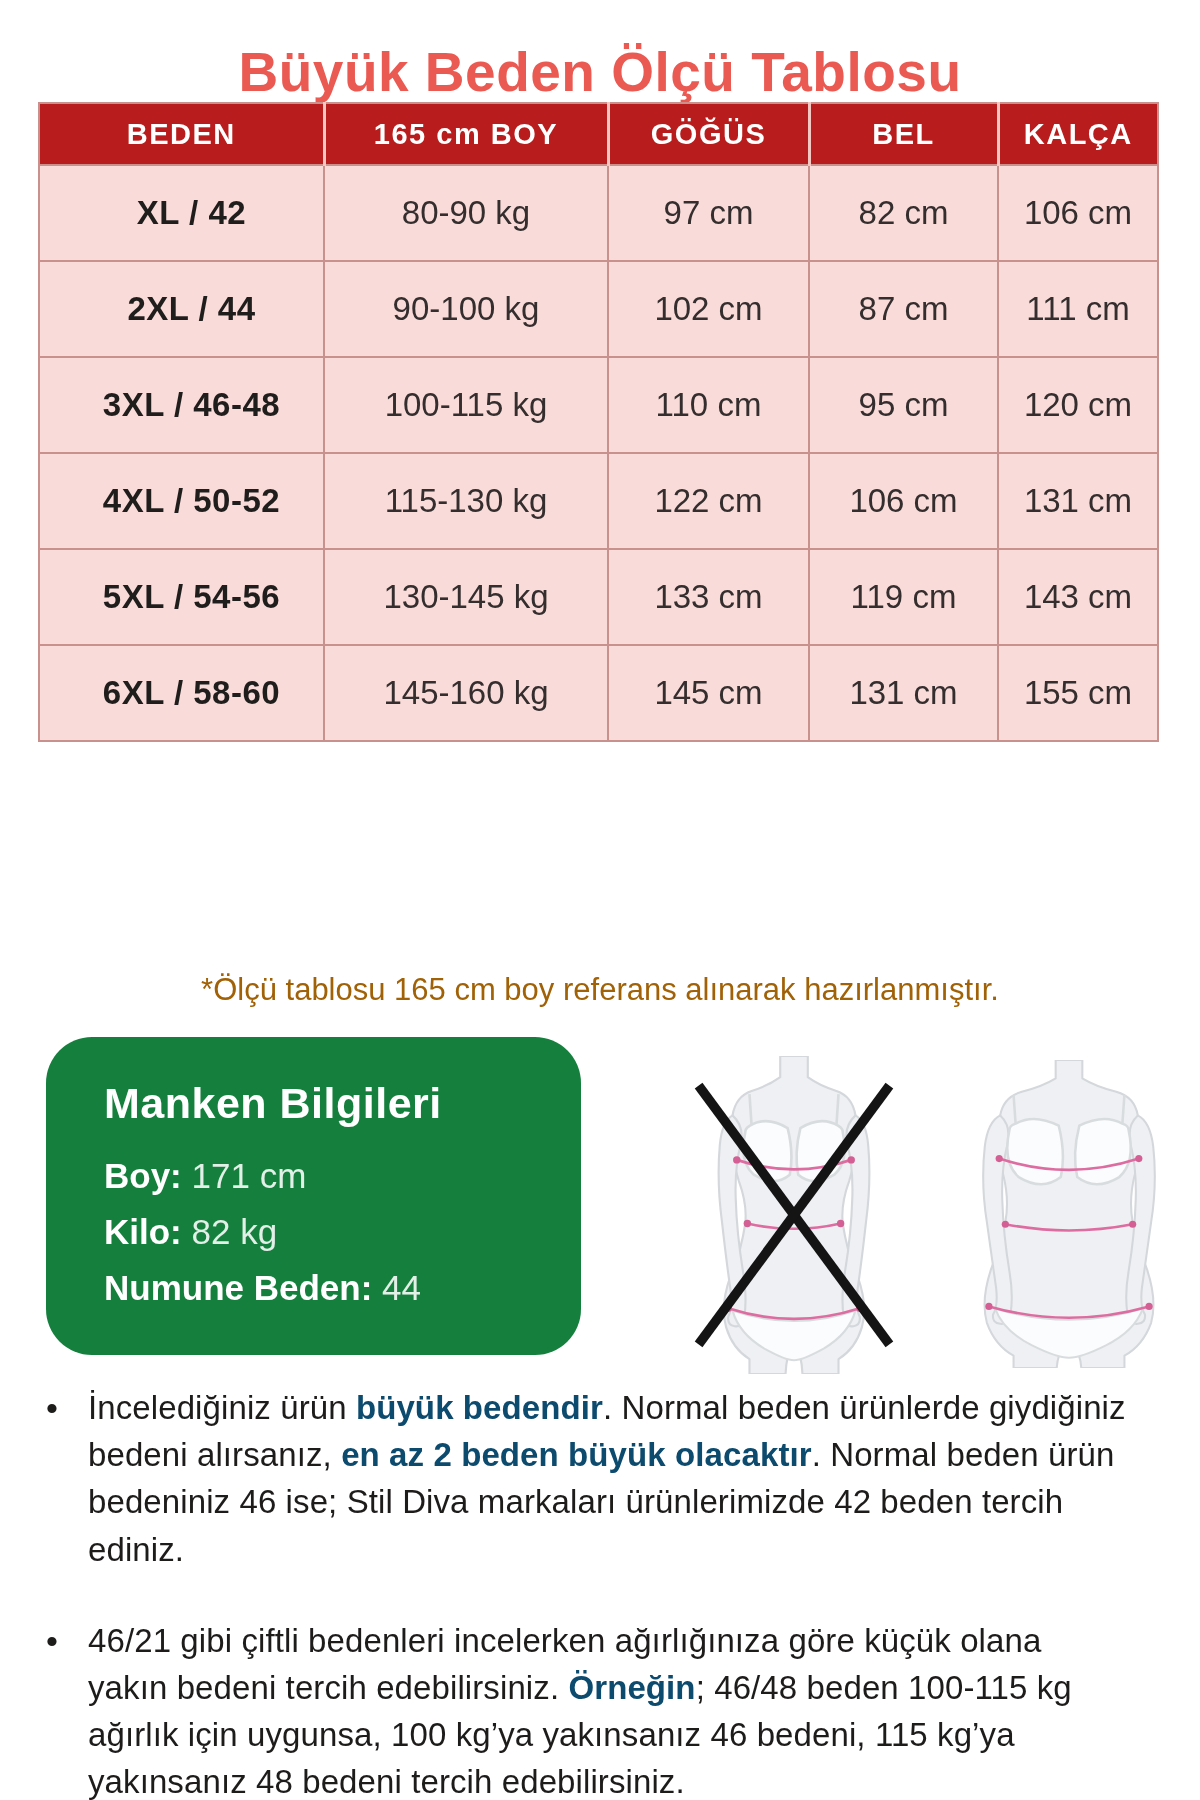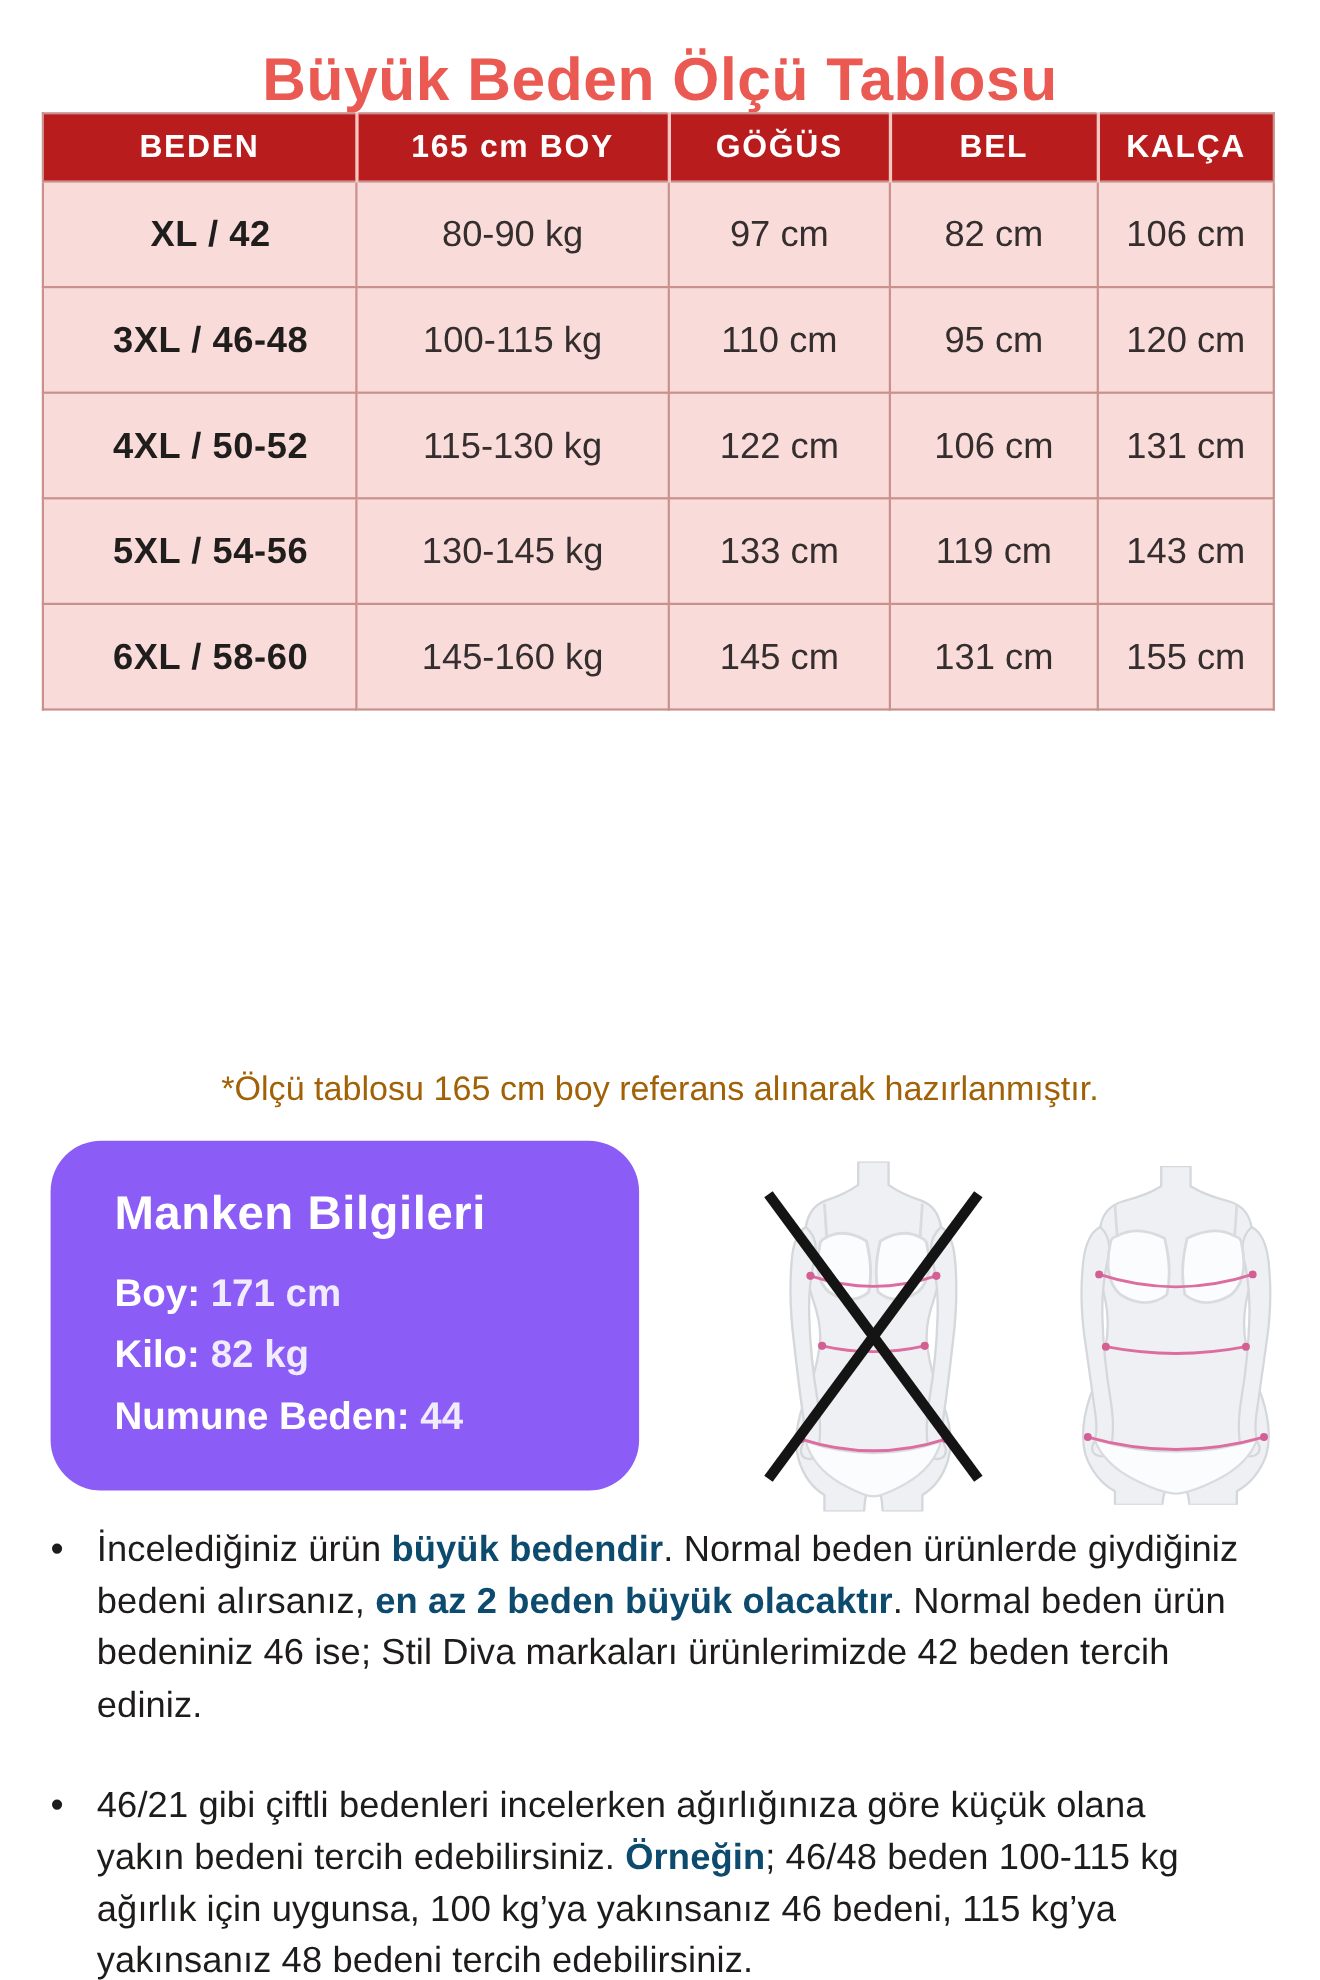--- a/index.html
+++ b/index.html
@@ -28,26 +28,26 @@
     background:#f9dbd9; height:96px; text-align:center;
     font-size:33px; color:#352e2e; border:2px solid #c9918e;
   }
   .size-table td.size-cell { font-weight:bold; color:#201d1d; letter-spacing:0.5px;padding-left:20px; }
   .footnote {
     position:absolute; top:972px; left:0; width:100%;
     text-align:center; font-size:31px; color:#a16207;
   }
   .model-box {
     position:absolute; left:46px; top:1037px; width:535px; height:318px;
-    background:#8b5cf6; border-radius:46px; padding:42px 20px 0 58px; color:#ffffff;
+    background:#15803d; border-radius:46px; padding:42px 20px 0 58px; color:#ffffff;
   }
   .model-box h2 { font-size:43px; font-weight:bold; letter-spacing:0.5px; margin-bottom:28px; }
   .model-row { font-size:35px; margin-bottom:16px; }
   .model-row .lbl { font-weight:bold; color:#ffffff; }
-  .model-row .val { font-weight:bold; color:rgba(255,255,255,0.88);text-align:center; }
+  .model-row .val { font-weight:normal; color:rgba(255,255,255,0.88);text-align:center; }
   .figure-wrong  { position:absolute; left:688px; top:1056px; width:212px; height:318px; }
   .figure-right  { position:absolute; left:956px; top:1060px; width:226px; height:308px; }
   ul.notes { position:absolute; left:40px; top:1384px; width:1130px; list-style:none; }
   .note { display:flex; align-items:flex-start; margin-bottom:44px; }
   .note .dot { flex:none; width:48px; padding-left:6px; font-size:34px; line-height:1.42; color:#1e1b1b; }
   .note p { font-size:33px; line-height:1.43; color:#1e1b1b; width:1040px; letter-spacing:0.1px; }
   .note strong { font-weight:bold; color:#0c4a6e; }
 </style>
 </head>
 <body>
@@ -71,20 +71,27 @@
       <th>KALÇA</th>
     </tr>
   </thead>
   <tbody>
     <tr>
         <td class="size-cell">XL / 42</td>
         <td>80-90 kg</td>
         <td>97 cm</td>
         <td>82 cm</td>
         <td>106 cm</td>
+      </tr>
+    <tr>
+        <td class="size-cell">2XL / 44</td>
+        <td>90-100 kg</td>
+        <td>102 cm</td>
+        <td>87 cm</td>
+        <td>111 cm</td>
       </tr>
     <tr>
         <td class="size-cell">3XL / 46-48</td>
         <td>100-115 kg</td>
         <td>110 cm</td>
         <td>95 cm</td>
         <td>120 cm</td>
       </tr>
     <tr>
         <td class="size-cell">4XL / 50-52</td>

